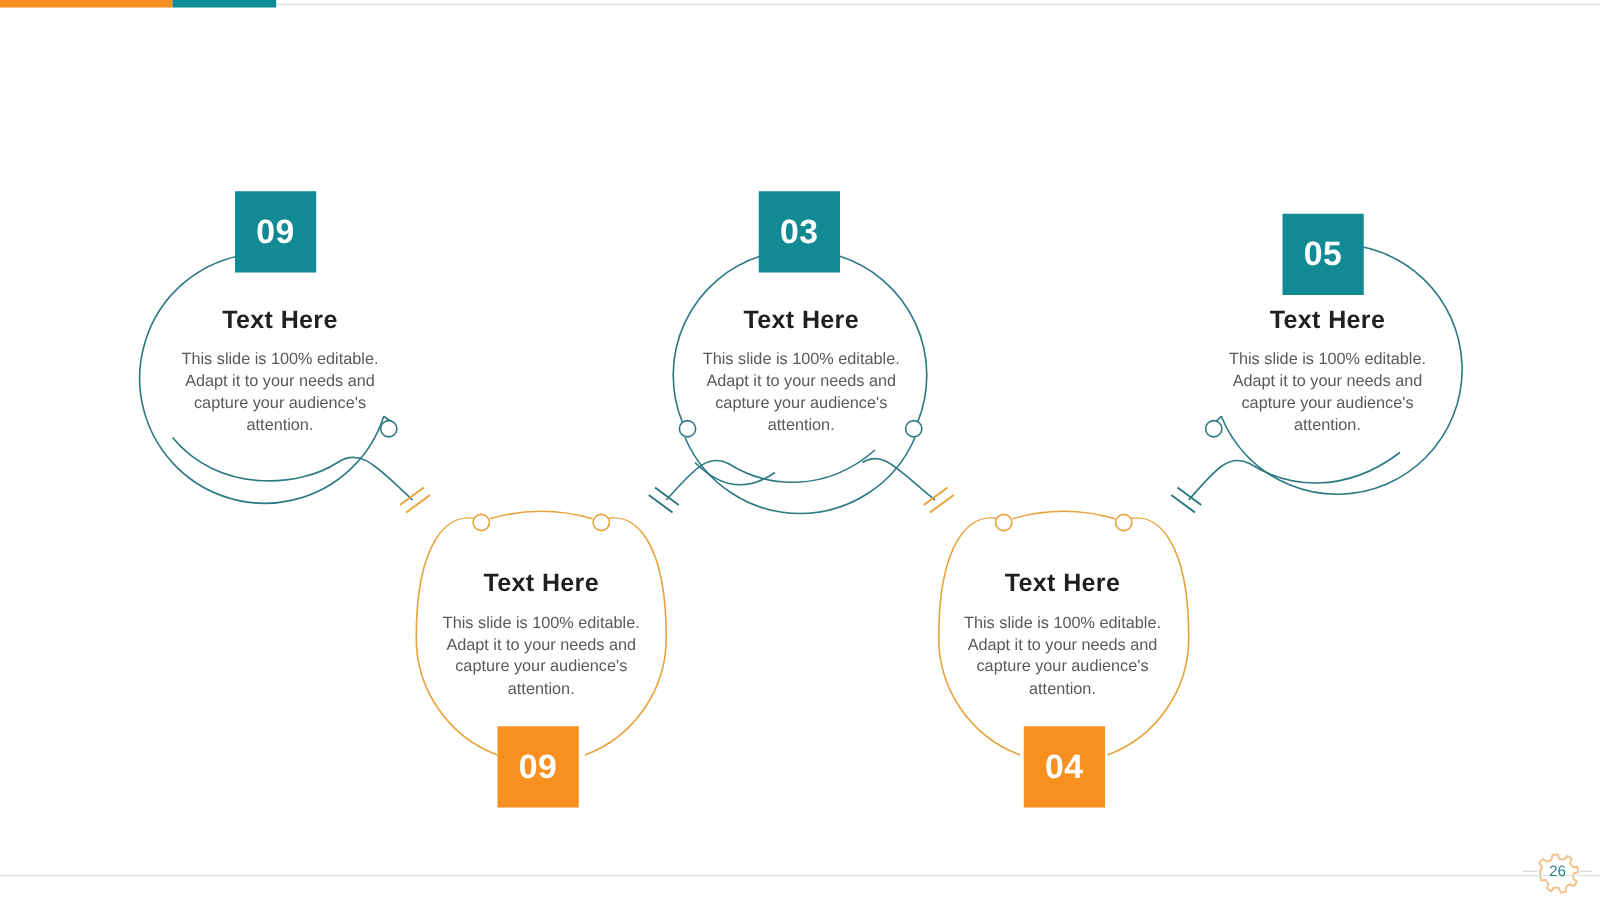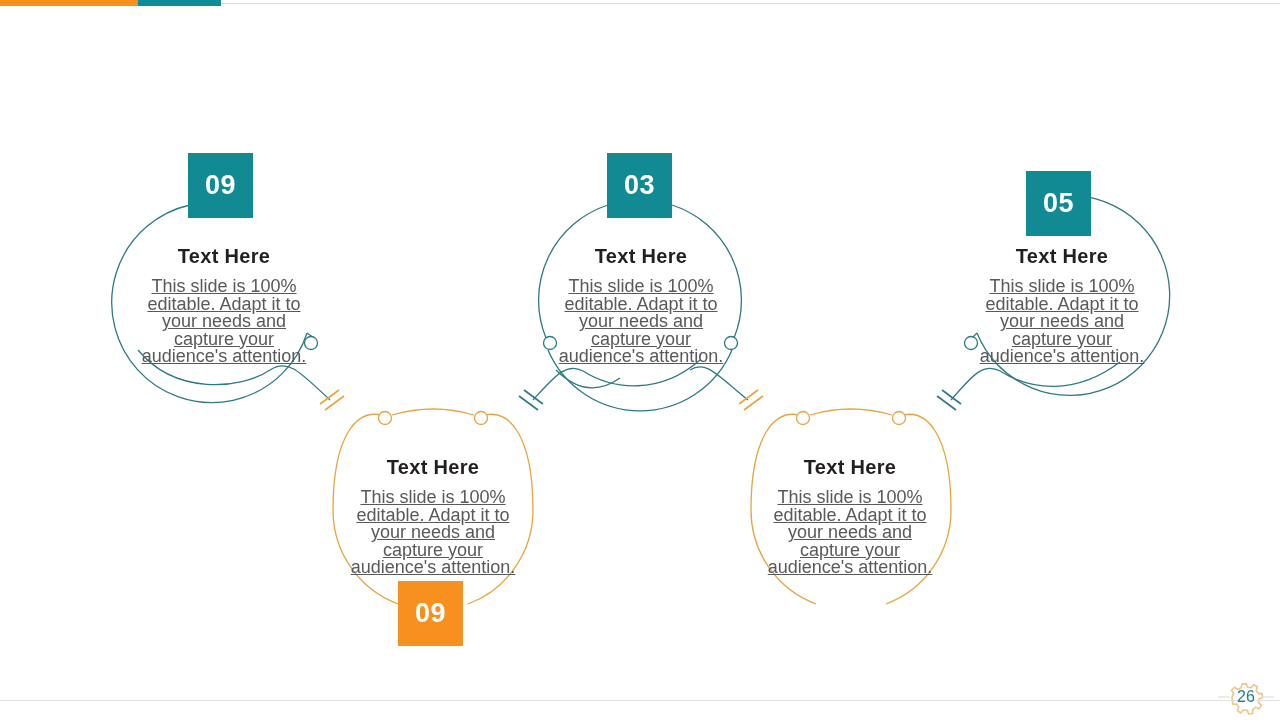--- a/index.html
+++ b/index.html
@@ -81,42 +81,41 @@
     text-align: center;
   }
   .node-head {
     font-size: 20px;
     font-weight: bold;
     color: #231F20;
     margin: 0 0 10px 0;
     letter-spacing: 0.3px;
   }
   .node-body {
-    font-size: 18px;
+    font-size: 13px;
     line-height: 17.5px;
     color: #58595B;
     margin: 0;
-    text-decoration: underline;
   }
 
   
   .footer-rule {
     position: absolute;
     left: 0; top: 700px;
     width: 1280px; height: 1px;
     background: #E2E2E2;
   }
   .page-num {
     position: absolute;
     left: 1218px; top: 678px;
     width: 56px; height: 38px;
     display: flex;
     align-items: center;
     justify-content: center;
-    font-size: 16px;
+    font-size: 12px;
     color: #1F7F8C;
   }
 </style>
 </head>
 <body>
 
 <div id="slide">
 
   <div class="topbar-orange"></div>
   <div class="topbar-teal"></div>
@@ -206,20 +205,23 @@
 
   <div class="num-box teal" style="left:188px; top:153px;">
     <span>09</span>
   </div>
   <div class="num-box orange" style="left:398px; top:581px;">
     <span>09</span>
   </div>
   <div class="num-box teal" style="left:607px; top:153px;">
     <span>03</span>
   </div>
+  <div class="num-box orange" style="left:819px; top:581px;">
+    <span>04</span>
+  </div>
   <div class="num-box teal" style="left:1026px; top:171px;">
     <span>05</span>
   </div>
 
   <div class="node-text" style="left:134px; top:245px;">
     <div class="node-head">Text Here</div>
     <div class="node-body">This slide is 100% editable. Adapt it to your needs and capture your audience's attention.</div>
   </div>
 
   <div class="node-text" style="left:343px; top:456px;">

